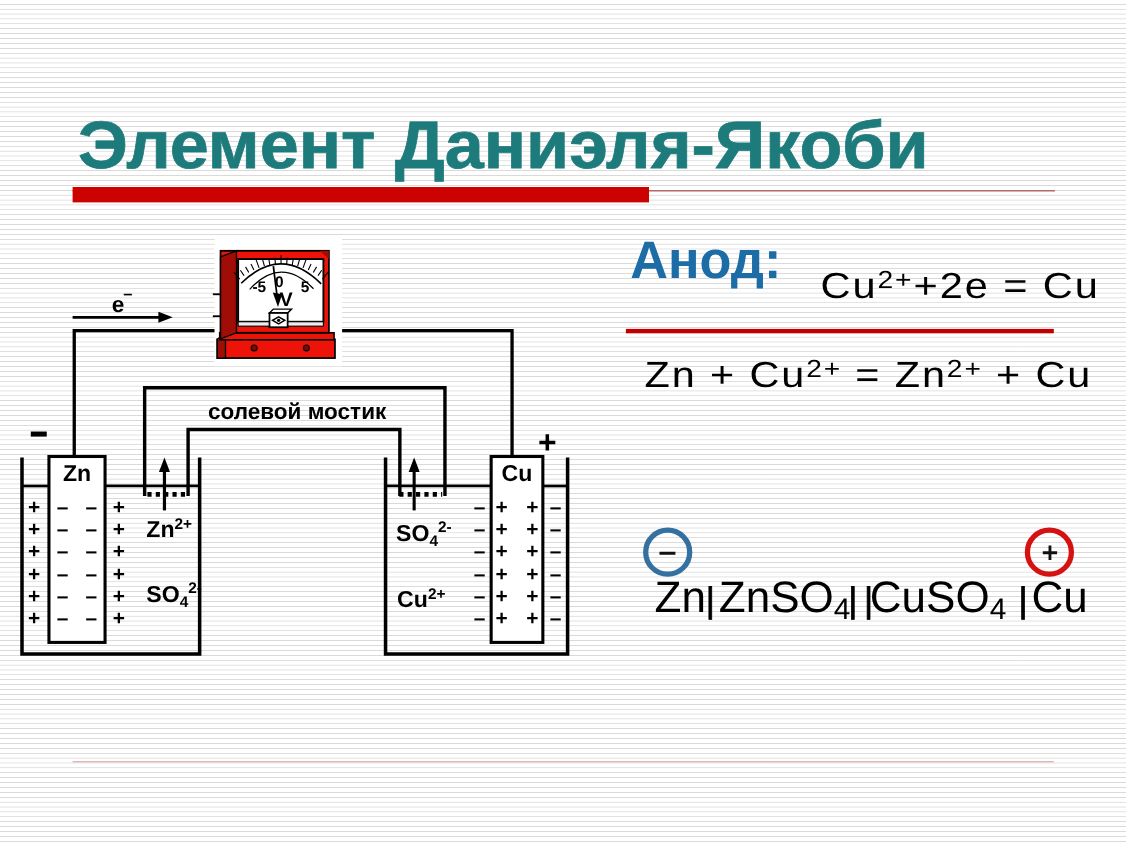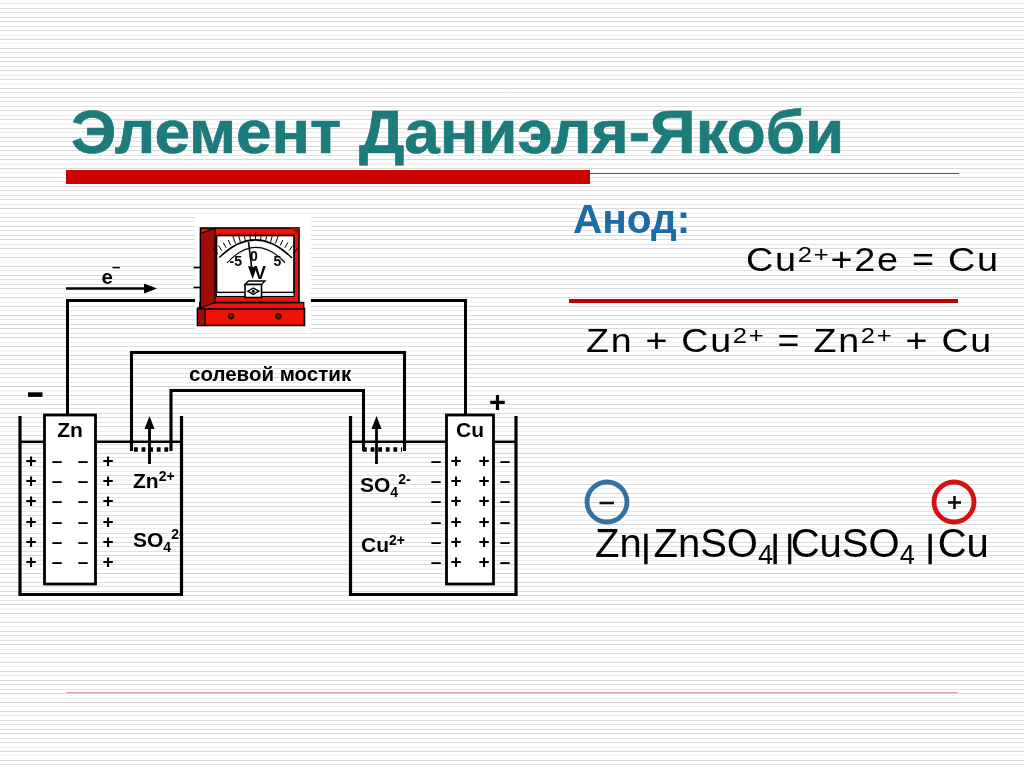--- a/index.html
+++ b/index.html
@@ -20,21 +20,21 @@
 </head>
 <body>
 <div class="page">
 
   <div class="abs" style="left:71px;top:57px;font-size:61px;font-weight:bold;color:#1e7b7c;white-space:nowrap;margin-top:40px;"><span style="display:inline-block;transform:scaleX(1.0445);transform-origin:0 50%;-webkit-text-stroke:0.7px #1e7b7c;">Элемент Даниэля-Якоби</span></div>
 
   <div class="abs" style="left:66px;top:172.5px;width:893px;height:1.6px;background:#9e3d3b;"></div>
 
   <div class="abs" style="left:66px;top:170px;width:524px;height:14px;background:#cc0200;"></div>
 
-  <div class="abs" style="left:573px;top:196px;font-size:41px;font-weight:bold;color:#1c6ca6;white-space:nowrap;"><span style="display:inline-block;transform:scaleX(0.99);transform-origin:0 50%;">Анод:</span></div>
+  <div class="abs" style="left:573px;top:210px;font-size:48px;font-weight:bold;color:#1c6ca6;white-space:nowrap;"><span style="display:inline-block;transform:scaleX(0.99);transform-origin:0 50%;">Анод:</span></div>
 
   <div class="abs eq" style="left:706px;top:240.5px;margin-left:40px;"><span style="display:inline-block;transform:scaleX(1.145);transform-origin:0 50%;">Cu<sup>2+</sup>+2e = Cu</span></div>
 
   <div class="abs" style="left:569px;top:299px;width:389px;height:3.5px;background:#c00000;"></div>
 
   <div class="abs eq" style="left:586px;top:321.5px;"><span style="display:inline-block;transform:scaleX(1.14);transform-origin:0 50%;">Zn + Cu<sup>2+</sup> = Zn<sup>2+</sup> + Cu</span></div>
 
 
   <svg class="abs" style="left:584px;top:479px;" width="46" height="46" viewBox="0 0 46 46">
     <circle cx="23" cy="23" r="20" fill="none" stroke="#3470a0" stroke-width="4.8"></circle>

